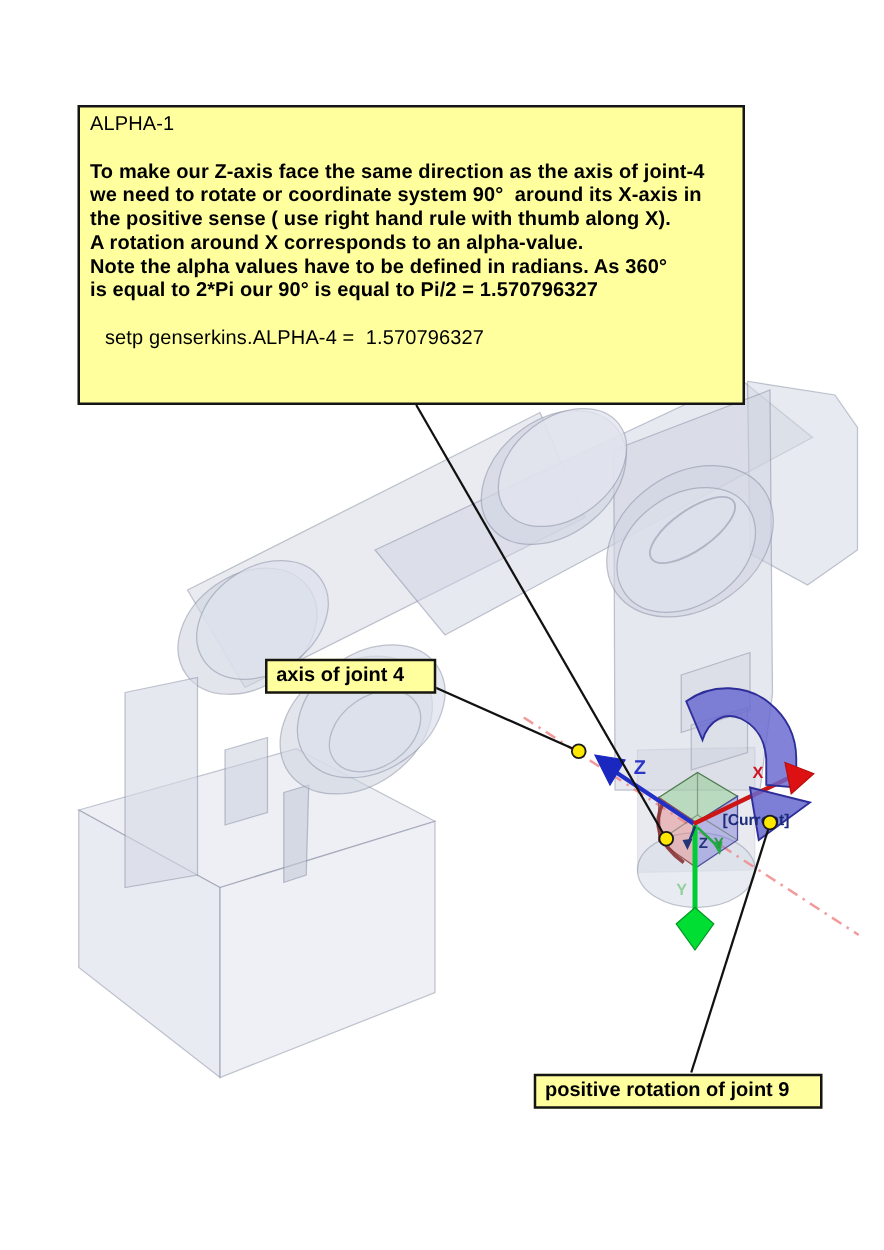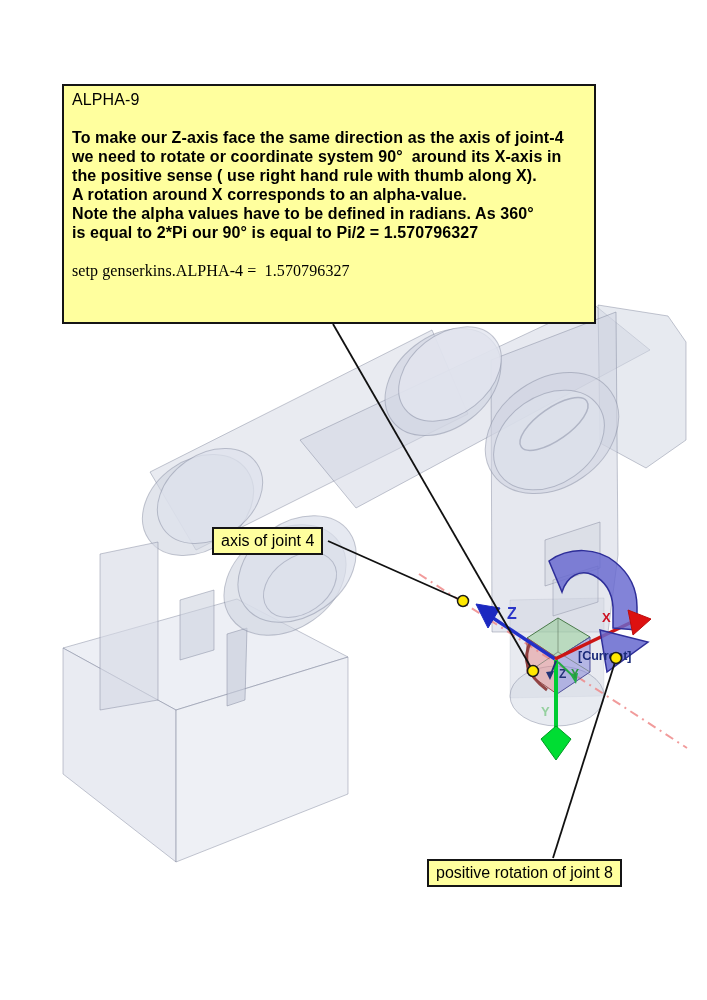--- a/index.html
+++ b/index.html
@@ -8,24 +8,24 @@
     font-family:"Liberation Sans","DejaVu Sans",sans-serif;color:#000;
   }
   #diagram-svg{position:absolute;left:0;top:0;width:707px;height:1000px;}
   .note-box{
     position:absolute;left:62px;top:84px;width:534px;height:240px;
     box-sizing:border-box;background:#ffff9e;border:2px solid #151515;
     padding:4px 8px;font-size:16px;line-height:19px;letter-spacing:.1px;
   }
   .note-title{white-space:pre-wrap;margin:0 0 19px 0;}
   .note-body{white-space:pre-wrap;margin:0 0 19px 0;font-weight:bold;}
-  .note-command{white-space:pre-wrap;margin:0;font-family:Liberation Serif, serif;}
+  .note-command{white-space:pre-wrap;margin:12px;}
   .callout-box{
     position:absolute;box-sizing:border-box;background:#ffff9e;border:2px solid #151515;
-    padding:2px 7px 3px 7px;font-size:16px;line-height:19px;white-space:nowrap;
+    padding:2px 24px 3px 7px;font-size:16px;line-height:19px;white-space:nowrap;font-weight:bold;
   }
   #axis-callout{left:212px;top:527px;}
   #rotation-callout{left:427px;top:859px;}
   svg text{font-family:"Liberation Sans","DejaVu Sans",sans-serif;}
 </style>
 </head>
 <body>
 
 <div id="stage">
 
@@ -120,30 +120,30 @@
     </g>
 
     <g stroke="#1a1a1a" stroke-width="1.5">
       <circle cx="463" cy="601" r="5.5" fill="#ffe800"></circle>
       <circle cx="533" cy="671" r="5.5" fill="#ffe800"></circle>
       <circle cx="616" cy="658" r="5.5" fill="#ffe800"></circle>
     </g>
   </svg>
 
   <div class="note-box">
-    <div class="note-title">ALPHA-9</div>
+    <div class="note-title">ALPHA-1</div>
     <div class="note-body">To make our Z-axis face the same direction as the axis of joint-4
 we need to rotate or coordinate system 90°  around its X-axis in
 the positive sense ( use right hand rule with thumb along X).
 A rotation around X corresponds to an alpha-value.
 Note the alpha values have to be defined in radians. As 360°
 is equal to 2*Pi our 90° is equal to Pi/2 = 1.570796327</div>
     <div class="note-command">setp genserkins.ALPHA-4 =  1.570796327</div>
   </div>
 
   <div id="axis-callout" class="callout-box">
     <span>axis of joint 4</span>
   </div>
   <div id="rotation-callout" class="callout-box">
-    <span>positive rotation of joint 8</span>
+    <span>positive rotation of joint 9</span>
   </div>
 
 </div>
 
 </body></html>

